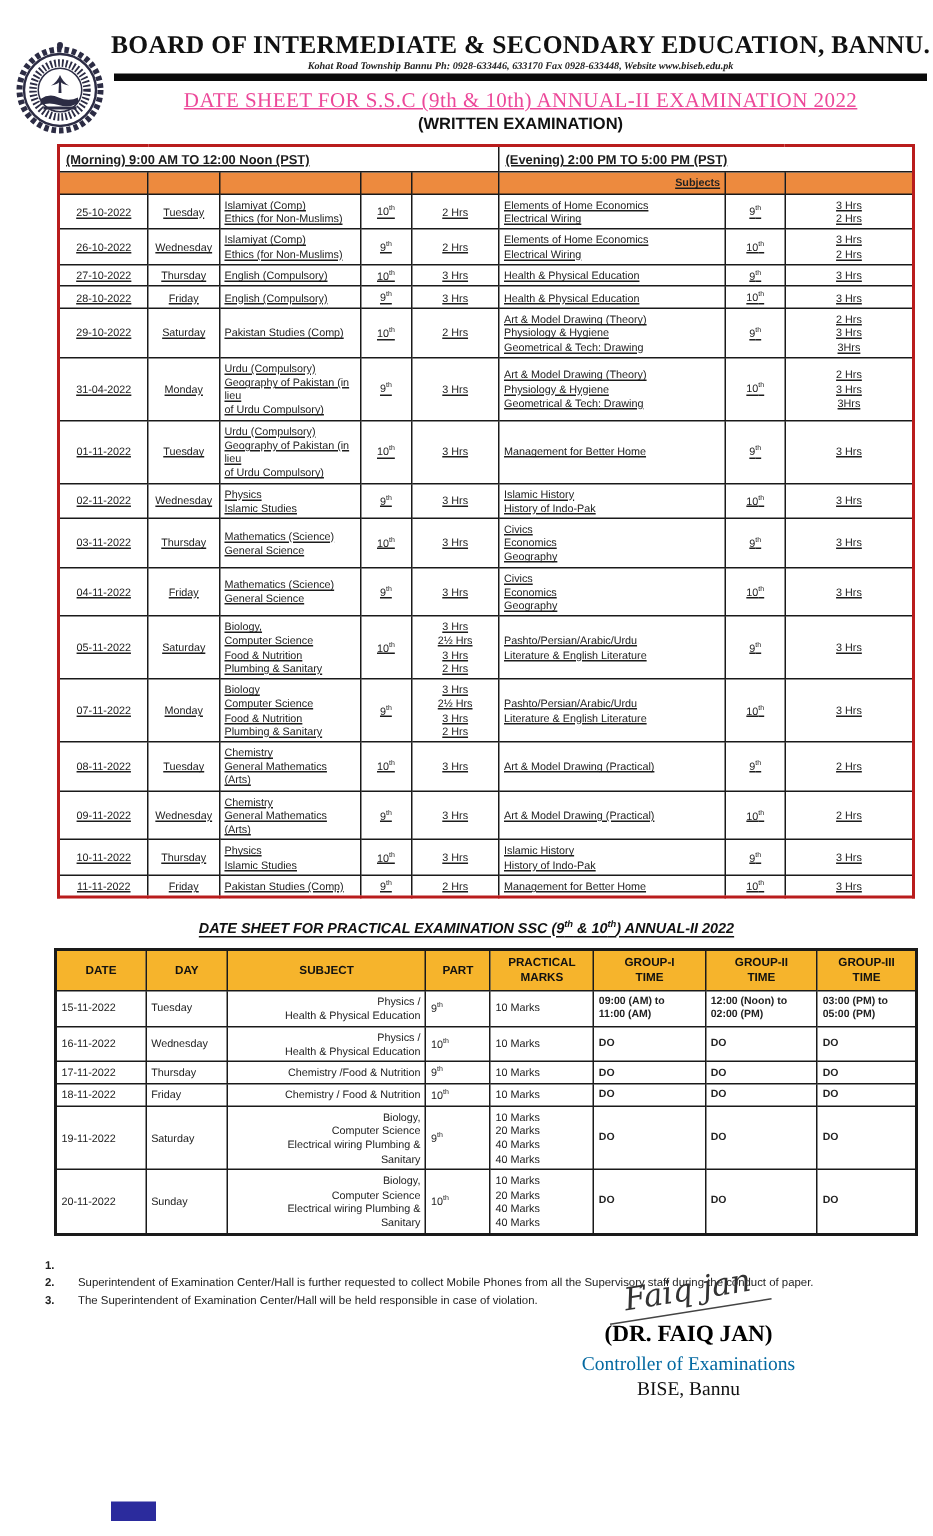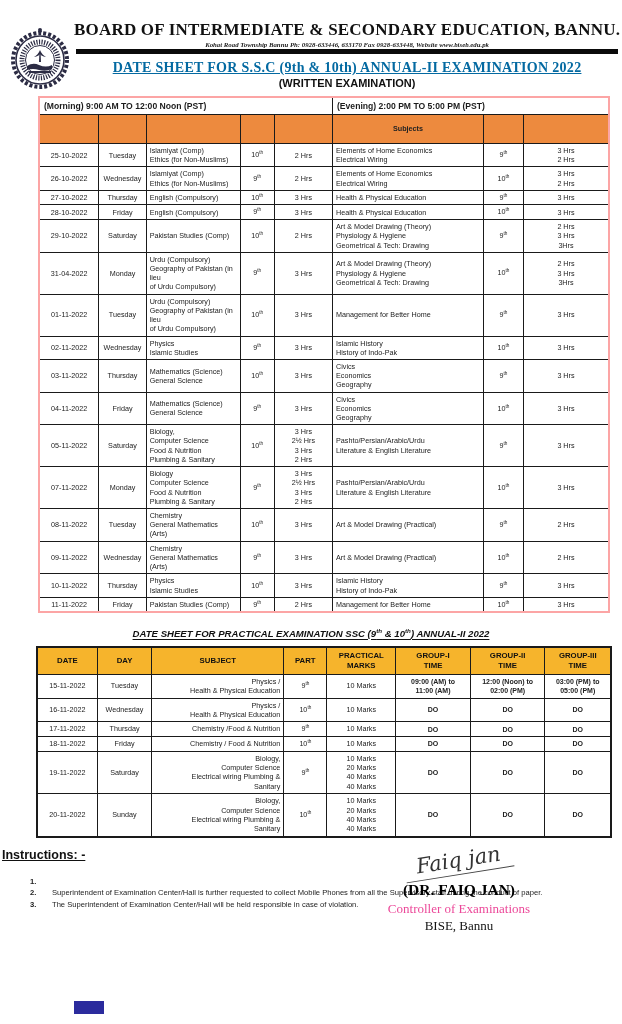--- a/index.html
+++ b/index.html
@@ -7,54 +7,54 @@
   body { width:622px; height:1024px; font-family:"Liberation Sans", sans-serif; color:#1c1c1c; }
   .page { position:relative; width:622px; height:1024px; overflow:hidden; }
 
   
   .header { position:relative; padding:20px 8px 0 10px; display:flex; align-items:flex-start; }
   .seal { width:60px; height:66px; flex:0 0 60px; margin-top:6px; }
   .header-center { flex:1; text-align:center; padding:0 4px; }
   .board-title { font-family:"Liberation Serif", serif; font-weight:bold; font-size:17px; letter-spacing:.2px; color:#111; white-space:nowrap; }
   .addr-line { font-family:"Liberation Serif", serif; font-style:italic; font-weight:bold; font-size:6.8px; color:#222; margin-top:1px; }
   .black-bar { height:5px; background:#0a0a0a; margin:1px 2px 6px 2px; }
-  .navy-title { font-family:"Liberation Serif", serif; font-weight:bold; font-size:14px; color:#0369a1; text-decoration:underline; letter-spacing:.3px; white-space:nowrap; }
+  .navy-title { font-family:"Liberation Serif", serif; font-weight:normal; font-size:14px; color:#ec4899; text-decoration:underline; letter-spacing:.3px; white-space:nowrap; }
   .written-sub { font-size:11px; font-weight:bold; color:#111; margin-top:1px; }
 
   
   .written-table { width:572px; margin:4px 0 0 38px; border-collapse:collapse; table-layout:fixed; }
   .written-table td, .written-table th { border:1px solid #1a1a1a; vertical-align:middle; }
-  .written-table { border:2px solid #fca5a5; }
+  .written-table { border:2px solid #b91c1c;text-decoration:underline; }
   .session-row th { font-size:8.6px; font-weight:bold; text-align:left; padding:3px 4px; background:#fff; }
-  .orange-row td { background:#ed8a3e; height:29px; font-size:8.6px; font-weight:bold; color:#fff; padding:1px 4px; text-align:center; }
+  .orange-row td { background:#ed8a3e; height:15px; font-size:8.6px; font-weight:bold; color:#fff; padding:1px 4px; text-align:right; }
   .written-table td { font-size:7.2px; line-height:1.28; padding:2px 3px; color:#222; }
   td.c { text-align:center; }
   td.l { text-align:left;margin-left:40px; }
   .written-table sup, .practical-table sup, .practical-title sup { font-size:.65em; }
 
   
   .practical-title { text-align:center; margin-top:14px; font-size:9.6px; font-weight:bold; font-style:italic; text-decoration:underline; color:#111; }
   .practical-table { width:576px; margin:6px 0 0 36px; border-collapse:collapse; table-layout:fixed; border:2px solid #1a1a1a; }
   .practical-table th, .practical-table td { border:1px solid #1a1a1a; vertical-align:middle; }
   .practical-table th { background:#f6b42c; font-size:7.8px; font-weight:bold; text-align:center; padding:3px 2px; color:#111; line-height:1.3; }
-  .practical-table td { font-size:7.2px; line-height:1.3; padding:2px 3px; text-align:center; color:#222; }
+  .practical-table td { font-size:7.2px; line-height:1.3; padding:2px 3px; color:#222; }
   .practical-table td.subj { text-align:right; }
   .practical-table td.time { font-weight:bold; font-size:7px; }
 
   
   .instructions-heading { margin:10px 0 0 2px; font-size:12.5px; font-weight:bold; text-decoration:underline; color:#111; }
   .instructions-list { margin:14px 0 0 30px; }
   .instr-item { display:flex; font-size:7.6px; line-height:1.55; color:#222; }
   .instr-item .num { width:22px; font-weight:bold; flex:0 0 22px; }
 
   
   .sig-block { position:absolute; right:58px; top:848px; width:210px; text-align:center; }
   .sig-script { display:inline-block; font-family:"DejaVu Serif", serif; font-style:italic; font-size:21px; color:#333; transform:rotate(-9deg); border-bottom:1.5px solid #444; padding:0 12px 2px 12px; }
   .sig-name { font-family:"Liberation Serif", serif; font-weight:bold; font-size:15.5px; margin-top:6px; color:#000; }
-  .sig-role { font-family:"Liberation Serif", serif; font-size:13px; margin-top:2px; color:#ec4899; }
+  .sig-role { font-family:"Liberation Serif", serif; font-size:13px; margin-top:2px; color:#0369a1; }
   .sig-org  { font-family:"Liberation Serif", serif; font-size:13px; margin-top:1px; color:#111; }
 
   .bottom-mark { position:absolute; left:74px; top:1001px; width:30px; height:13px; background:#2b2b9d; }
 </style>
 </head>
 <body>
 
 <div class="page">
 
   <div class="header">
@@ -355,21 +355,20 @@
           <td class="subj">Biology,<br>Computer Science<br>Electrical wiring Plumbing &amp;<br>Sanitary</td>
           <td>10<sup>th</sup></td>
           <td>10 Marks<br>20 Marks<br>40 Marks<br>40 Marks</td>
           <td class="time">DO</td>
           <td class="time">DO</td>
           <td class="time">DO</td>
         </tr>
       </tbody>
   </table>
 
-  <div class="instructions-heading">Instructions: -</div>
   <div class="instructions-list" id="instructions-list">
       <div class="instr-item">
         <span class="num">1.</span>
       </div>
       <div class="instr-item">
         <span class="num">2.</span>
         <span>Superintendent of Examination Center/Hall is further requested to collect Mobile Phones from all the Supervisory staff during the conduct of paper.</span>
       </div>
       <div class="instr-item">
         <span class="num">3.</span>

